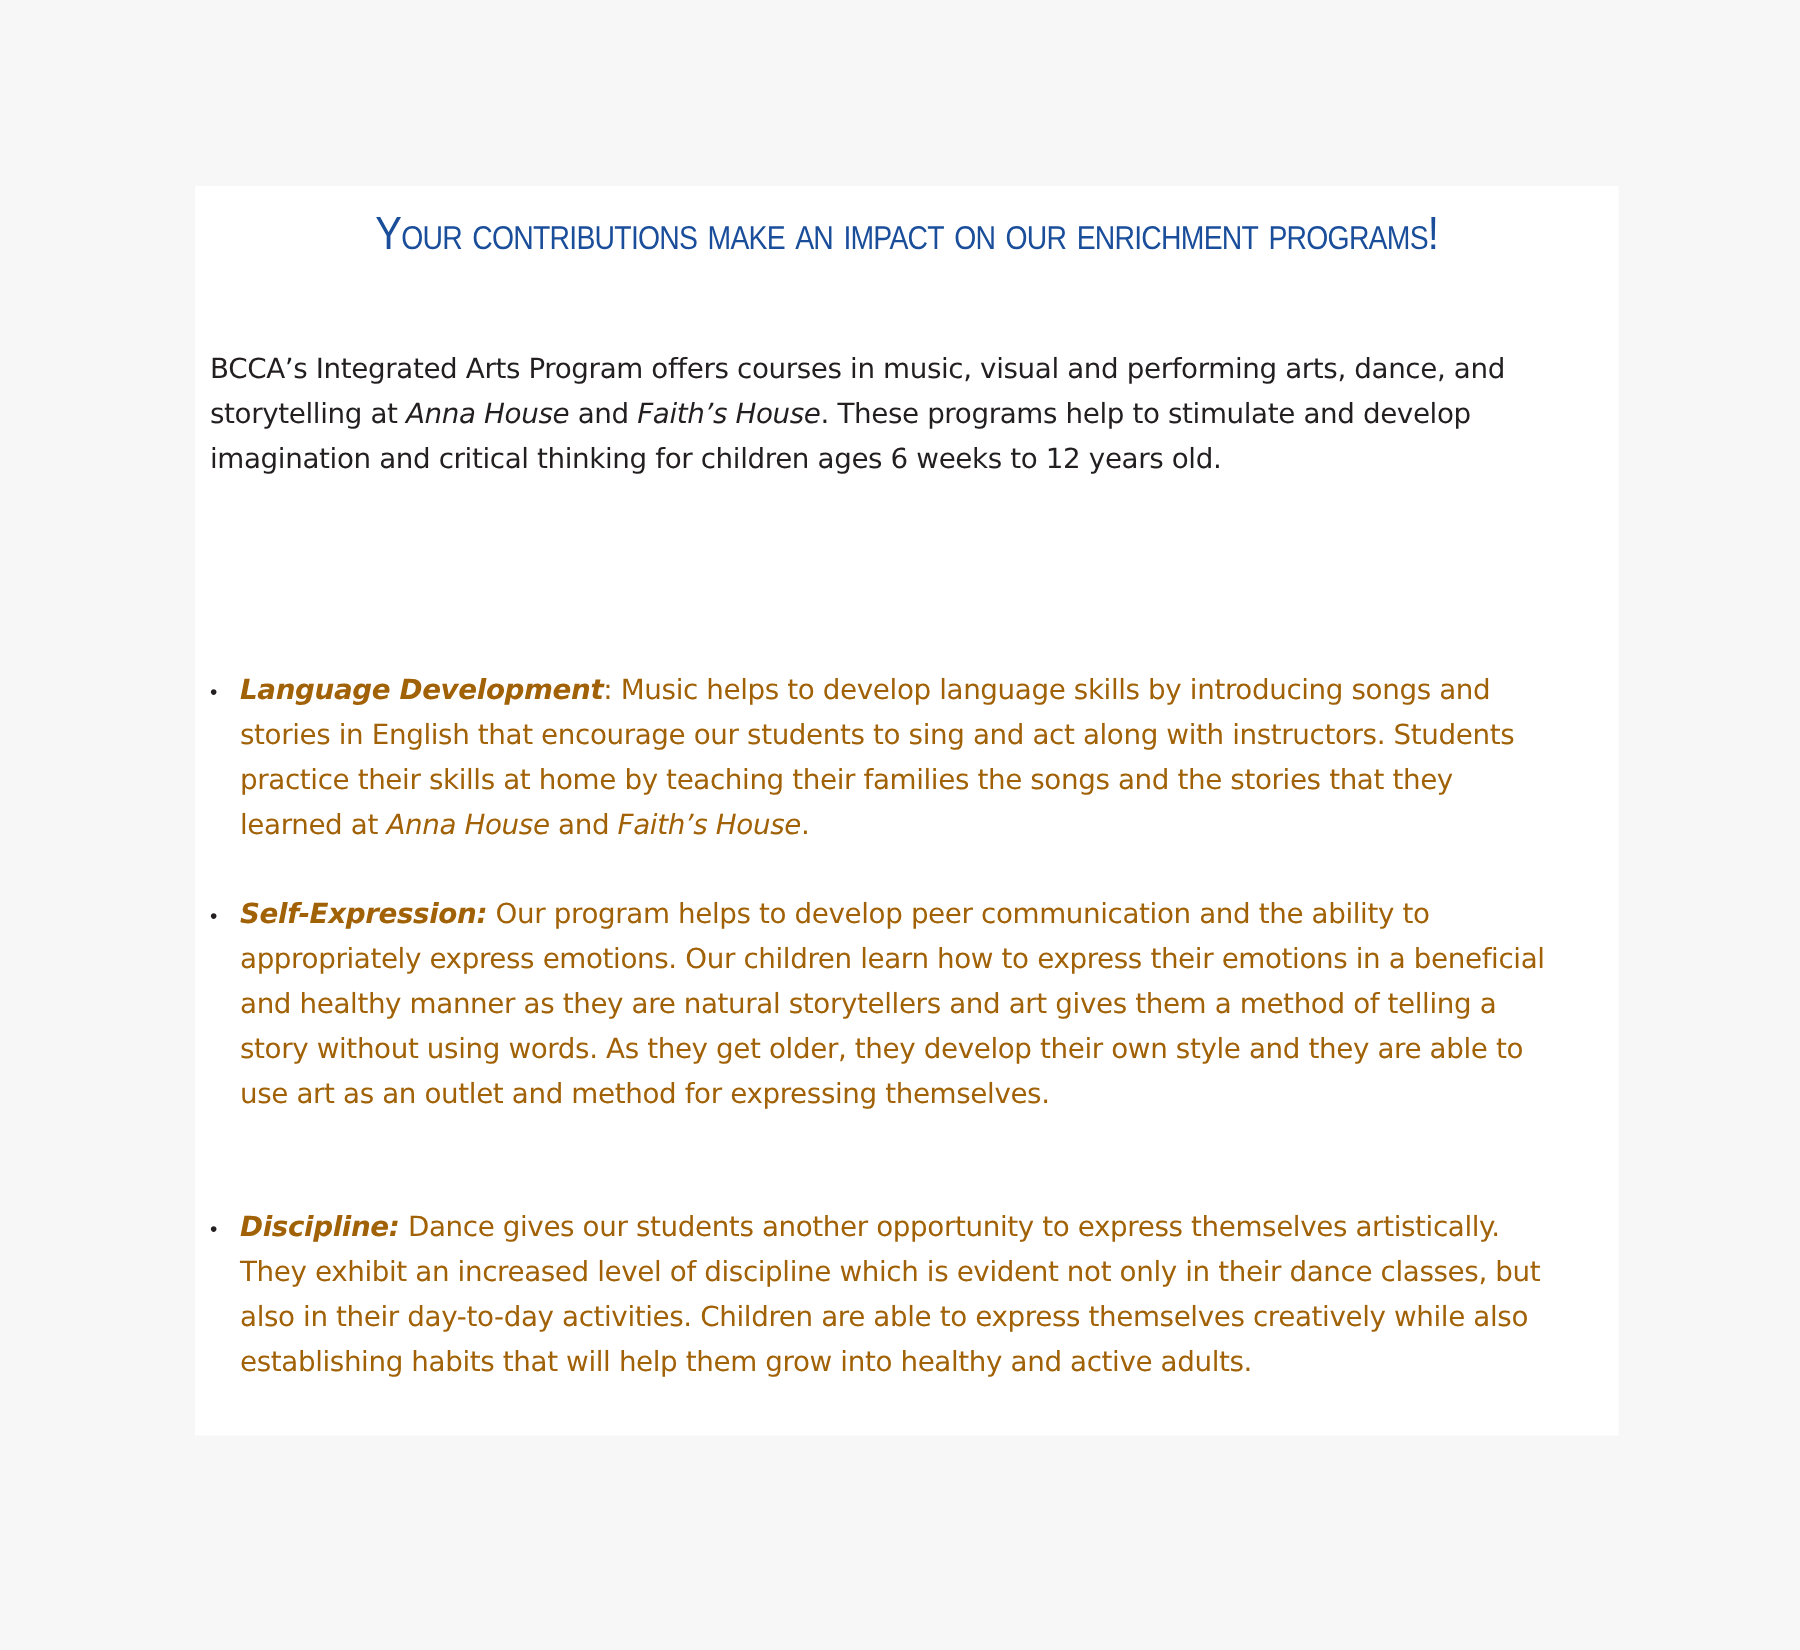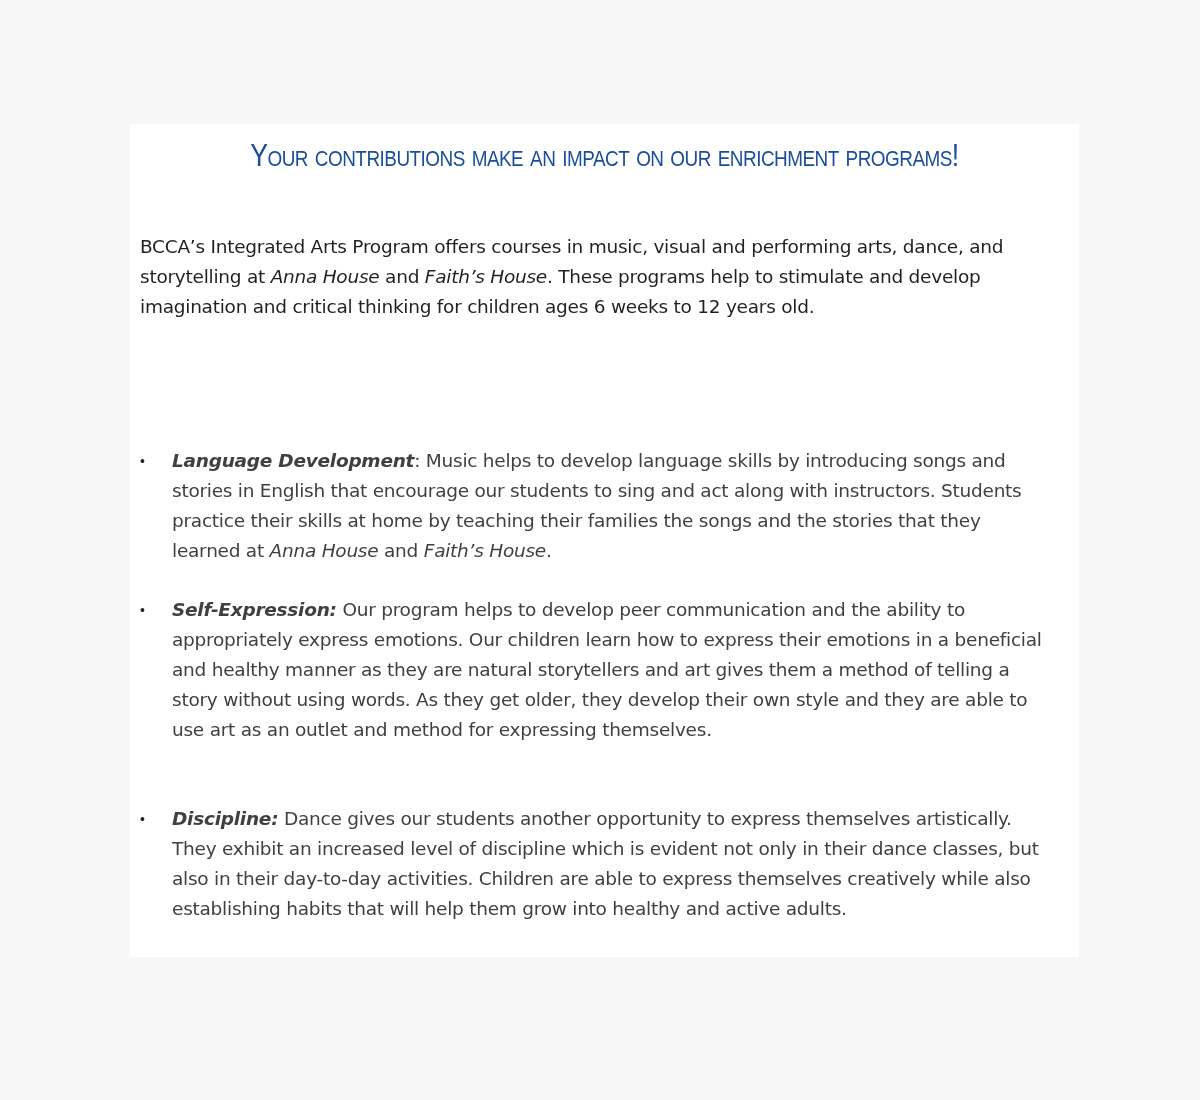--- a/index.html
+++ b/index.html
@@ -46,22 +46,22 @@
   }
   .bullet .dot {
     position: absolute; left: 0; top: 0;
     width: 10px;
     font-size: 14px;
     line-height: 30px;
     color: #231f20;
   }
   .bullet .btext {
     position: absolute;
-    left: 32px; width: 880px;
-    color: #404040;
+    left: 20px; width: 880px;
+    color: #a16207;
     font-family: "DejaVu Sans", sans-serif;
     font-size: 18.5px;
     line-height: 30px;
     letter-spacing: -0.25px;
   }
   .b1 { top: 322px; }
   .b2 { top: 471px; }
   .b3 { top: 680px; }
   .condensed {
     font-family: "Liberation Sans Narrow", "Liberation Sans", sans-serif;

